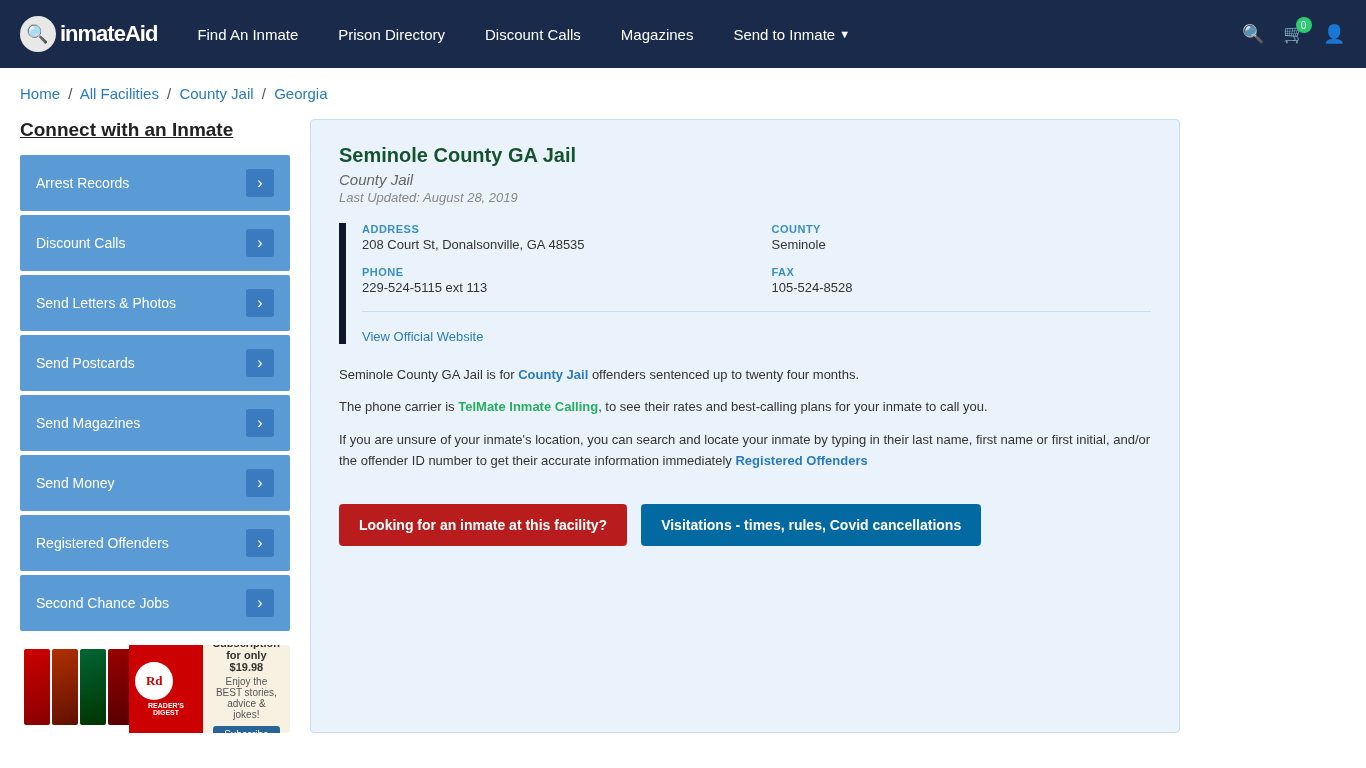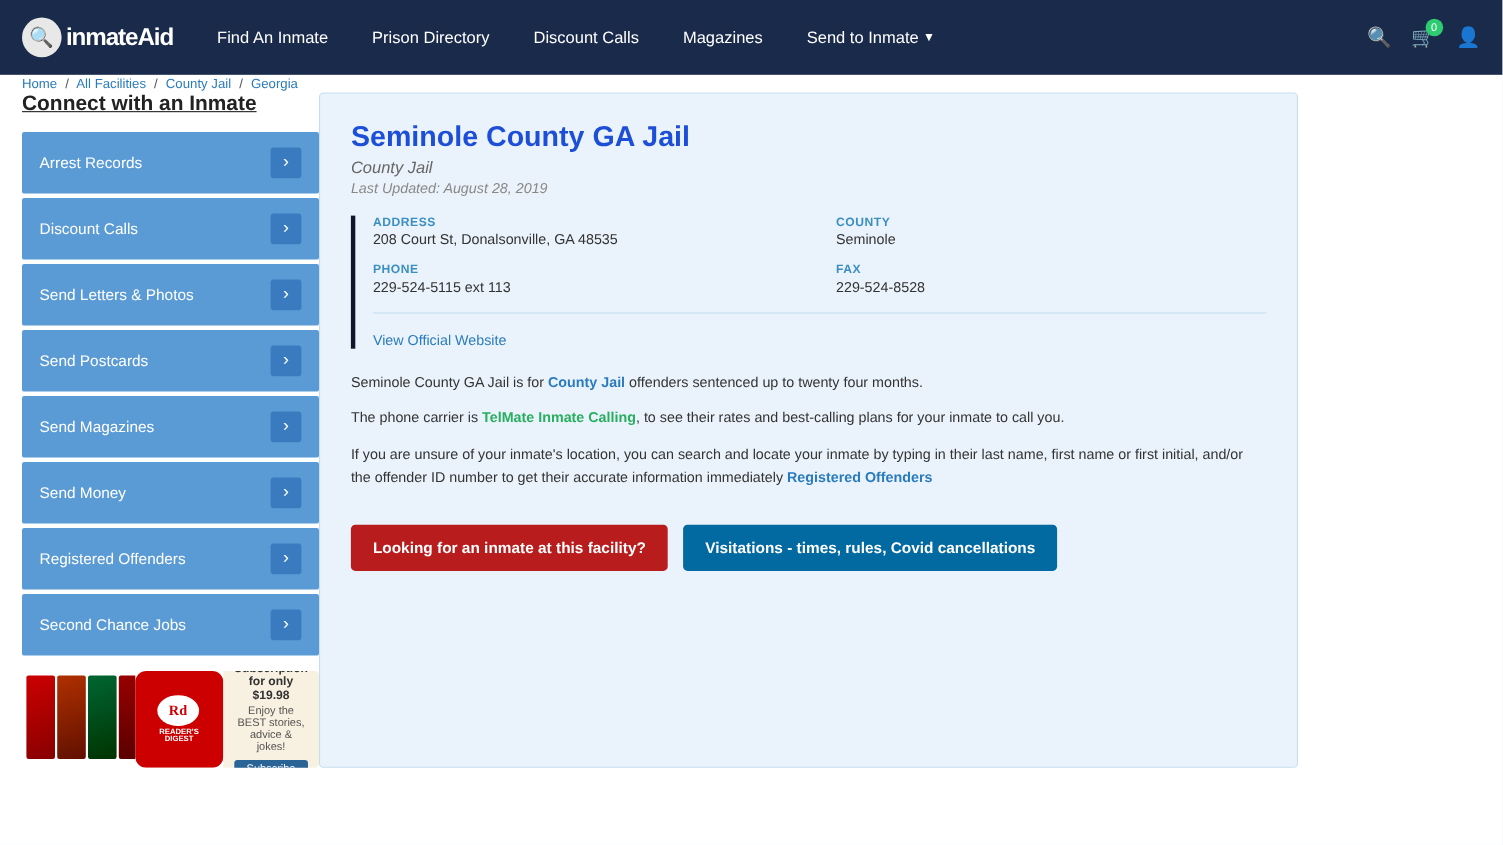--- a/index.html
+++ b/index.html
@@ -77,34 +77,35 @@
       display: flex;
       align-items: center;
       justify-content: center;
       position: absolute;
       top: -6px;
       right: -6px;
     }
 
     
     .breadcrumb {
-      padding: 1px 20px;
-      font-size: 12px;
+      padding: 17px 20px;
+      font-size: 15px;
       color: #555;
     }
     .breadcrumb a {
       color: #2a7bbd;
       text-decoration: none;
     }
     .breadcrumb span { color: #555; margin: 0 4px; }
 
     
     .main-layout {
       display: flex;
       padding: 0 20px 30px 20px;
+      gap: 20px;
       max-width: 1200px;
     }
 
     
     .sidebar {
       width: 270px;
       flex-shrink: 0;
     }
     .sidebar-title {
       font-size: 19px;
@@ -157,24 +158,23 @@
       width: 100%;
       height: 100%;
       display: flex;
       align-items: stretch;
     }
     .ad-logo-part {
       background: #c00;
       width: 80px;
       display: flex;
       flex-direction: column;
-      align-items: flex-end;
-      justify-content: center;
-      padding: 22px;
-      border-radius: 10px;
+      align-items: flex-start;
+      justify-content: center;
+      padding: 6px;
     }
     .ad-rd-circle {
       background: #fff;
       border-radius: 50%;
       width: 38px;
       height: 38px;
       display: flex;
       align-items: center;
       justify-content: center;
       color: #c00;
@@ -234,39 +234,39 @@
 
     
     .content-area {
       flex: 1;
       background: #eaf3fb;
       border: 1px solid #c5dff0;
       border-radius: 4px;
       padding: 24px 28px;
     }
     .facility-title {
-      font-size: 26px;
-      font-weight: bold;
-      color: #1d4ed8;
+      font-size: 20px;
+      font-weight: bold;
+      color: #14532d;
       margin-bottom: 4px;
     }
     .facility-type {
       font-size: 15px;
       color: #666;
       font-style: italic;
       margin-bottom: 2px;
     }
     .facility-updated {
       font-size: 13px;
       color: #888;
       font-style: italic;
       margin-bottom: 18px;
     }
     .info-section {
-      border-left: 4px solid #0f172a;
+      border-left: 7px solid #0f172a;
       padding-left: 16px;
       margin-bottom: 20px;
     }
     .info-grid {
       display: grid;
       grid-template-columns: 1fr 1fr;
       gap: 14px 30px;
     }
     .info-label {
       font-size: 11px;
@@ -444,21 +444,21 @@
         <div>
           <div class="info-label">COUNTY</div>
           <div class="info-value">Seminole</div>
         </div>
         <div>
           <div class="info-label">PHONE</div>
           <div class="info-value">229-524-5115 ext 113</div>
         </div>
         <div>
           <div class="info-label">FAX</div>
-          <div class="info-value">229-524-8528</div>
+          <div class="info-value">105-524-8528</div>
         </div>
       </div>
       <hr class="divider">
       <a href="#" class="info-link">View Official Website</a>
     </div>
 
     <div class="desc-section">
       <p>
         Seminole County GA Jail is for <a href="#" class="desc-link">County Jail</a> offenders sentenced up to twenty four months.
       </p>

